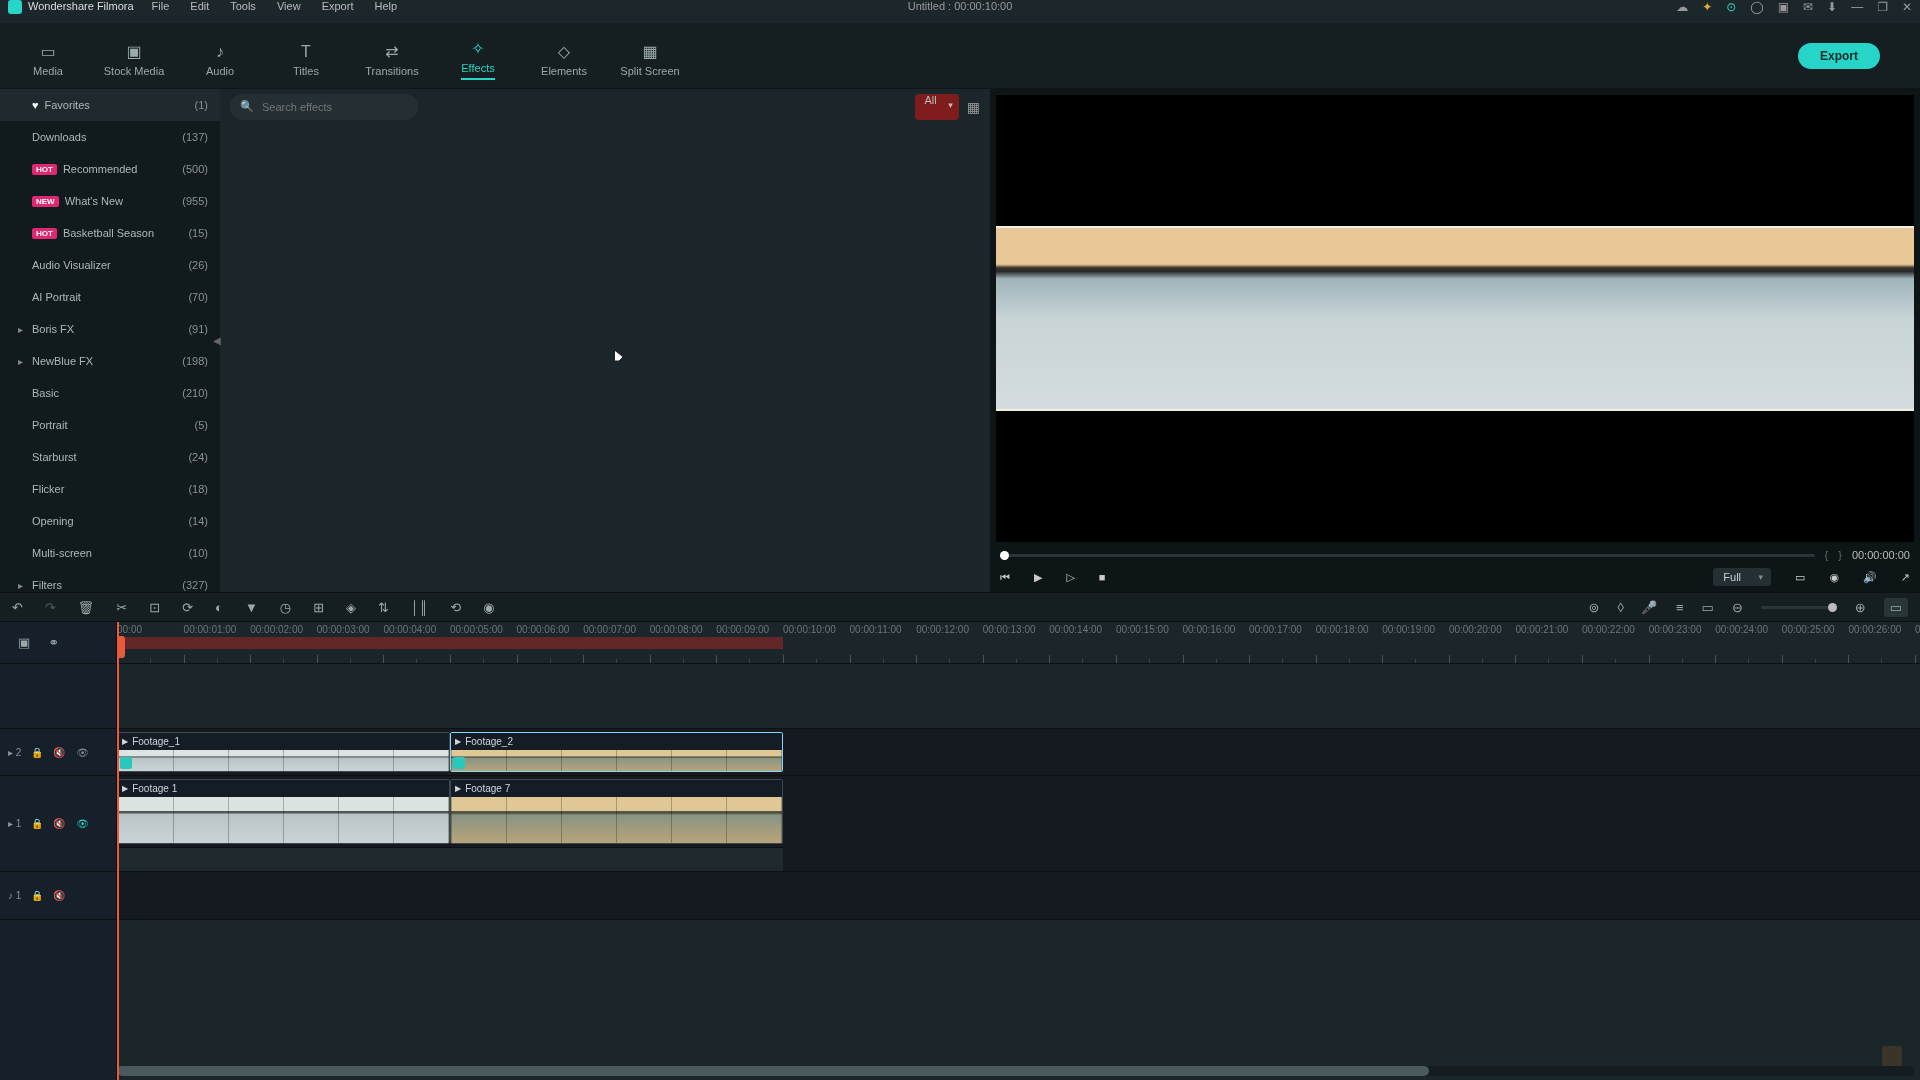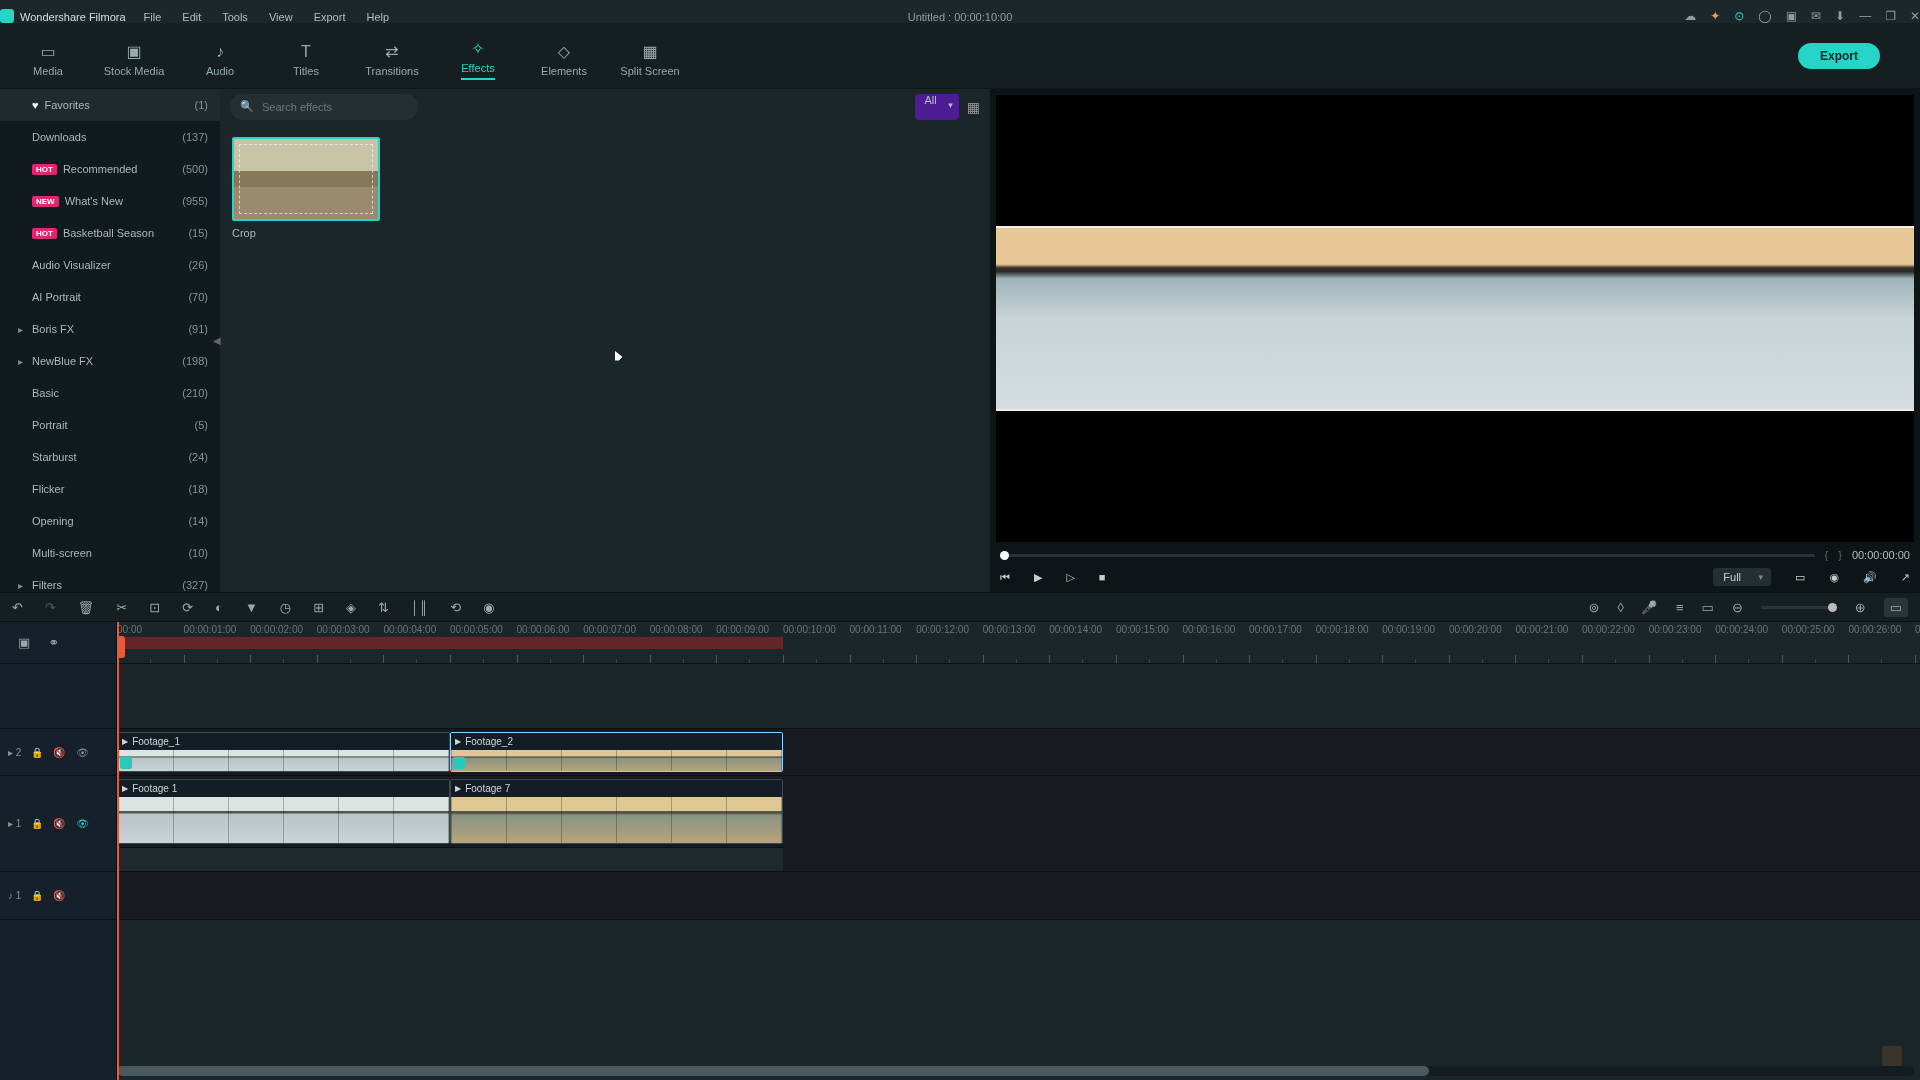--- a/index.html
+++ b/index.html
@@ -1,19 +1,19 @@
 <!DOCTYPE html>
 <html><head>
 <meta charset="utf-8">
 <style>
 *{margin:0;padding:0;box-sizing:border-box;font-family:-apple-system,Segoe UI,Arial,sans-serif;user-select:none}
 body{background:#151e21;color:#c8d0d2;font-size:11px;width:1920px;height:1080px;overflow:hidden}
 
 
-.titlebar{height:23px;background:#1c272b;display:flex;align-items:flex-end;padding:0 0;font-size:11px}
+.titlebar{height:23px;background:#1c272b;display:flex;align-items:flex-start;padding:0 8px;font-size:11px}
 .t-logo{width:14px;height:14px;background:#26d4c8;border-radius:3px;margin-right:6px}
 .t-app{color:#ddd;margin-right:18px}
 .t-menu span{margin-right:18px;color:#bbb;cursor:pointer}
 .t-title{position:absolute;left:50%;transform:translateX(-50%);color:#999}
 .t-right{margin-left:auto;display:flex;gap:14px;align-items:center}
 .t-right span{color:#999;cursor:pointer;font-size:12px}
 
 
 .tabsbar{height:66px;background:#151e21;display:flex;align-items:center;padding-left:5px;border-bottom:1px solid #0f1518}
 .tab{width:86px;display:flex;flex-direction:column;align-items:center;gap:4px;cursor:pointer;color:#9aa;padding-top:8px}
@@ -30,21 +30,21 @@
 .side-item .arrow{width:14px;color:#888;font-size:10px}
 .side-item .heart{color:#fff;margin-right:6px}
 .badge{background:#e0276f;color:#fff;font-size:8px;padding:1px 4px;border-radius:2px;margin-right:6px;font-weight:600}
 .side-item .cnt{margin-left:auto;color:#8a9293}
 
 .mid-col{width:770px;background:#1b262a;position:relative}
 .searchbar{height:36px;display:flex;align-items:center;padding:6px 10px;gap:8px}
 .search-input{flex:1;background:#232f33;border:none;border-radius:14px;height:26px;padding:0 14px 0 32px;color:#bbb;font-size:11px}
 .search-wrap{flex:1;position:relative}
 .search-wrap .sico{position:absolute;left:10px;top:6px;color:#888}
-.all-dd{background:#4c1d95;height:26px;padding:0 22px 0 10px;border-radius:4px;color:#bbb;position:relative}
+.all-dd{background:#7f1d1d;height:26px;padding:0 22px 0 10px;border-radius:4px;color:#bbb;position:relative}
 .all-dd:after{content:"▾";position:absolute;right:6px;top:6px;font-size:9px}
 .grid-ico{color:#999;font-size:14px;cursor:pointer}
 .thumb-area{padding:12px}
 .thumb{width:148px;display:inline-block}
 .thumb-img{width:148px;height:84px;border:2px solid #26d4c8;border-radius:2px;background:linear-gradient(#c8c4a8 40%,#857858 40%,#857858 60%,#9a8a70 60%);position:relative;overflow:hidden}
 .thumb-img:before{content:"";position:absolute;inset:5px;border:1px dashed #fff;opacity:.6}
 .thumb-lbl{margin-top:6px;color:#aeb7b9}
 .collapse-arrow{position:absolute;left:-7px;top:246px;color:#666;font-size:10px}
 .cursor{position:absolute;left:395px;top:262px;width:12px;height:16px;background:linear-gradient(135deg,#fff 50%,transparent 50%);clip-path:polygon(0 0,100% 60%,45% 62%,60% 100%,40% 100%,35% 60%,0 60%)}
 
@@ -265,26 +265,20 @@
 
   <div class="mid-col">
     <div class="collapse-arrow">◀</div>
     <div class="searchbar">
       <div class="search-wrap">
         <span class="sico">🔍</span>
         <input class="search-input" placeholder="Search effects" style="">
       </div>
       <div class="all-dd">All</div>
       <span class="grid-ico">▦</span>
-    </div>
-    <div class="thumb-area">
-      <div class="thumb">
-        <div class="thumb-img"></div>
-        <div class="thumb-lbl">Crop</div>
-      </div>
     </div>
     <div class="cursor"></div>
   </div>
 
   <div class="right-col">
     <div class="preview">
       <div class="preview-strip"></div>
     </div>
     <div class="pv-scrub">
       <div class="pv-track">

